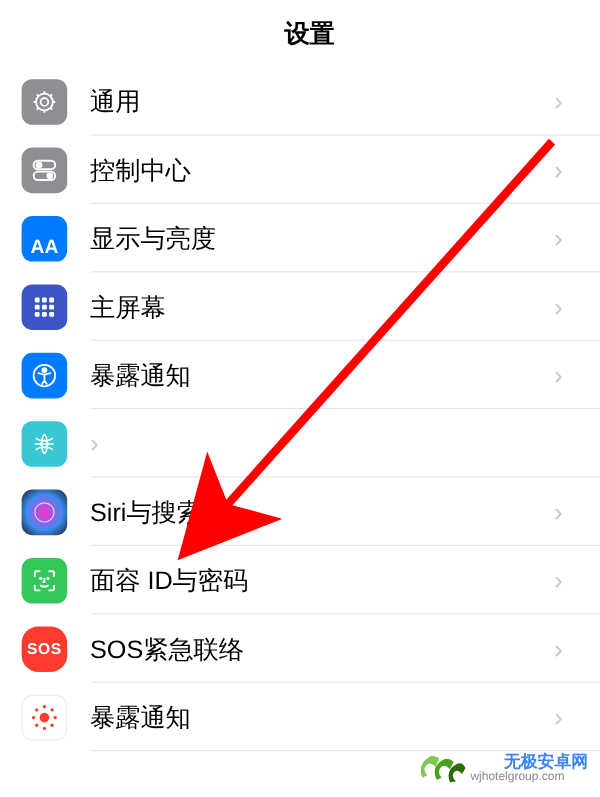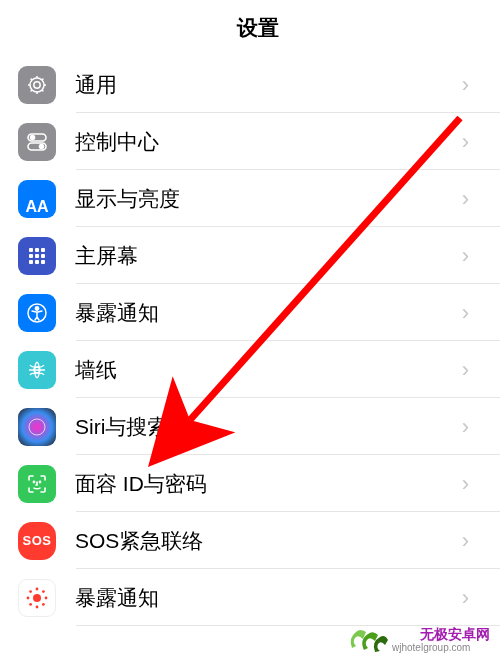--- a/index.html
+++ b/index.html
@@ -94,21 +94,21 @@
       gap: 4px;
       pointer-events: none;
     }
     .wm-logo {
       width: 42px;
       height: 32px;
       position: relative;
     }
     .wm-logo svg { width: 100%; height: 100%; }
     .wm-text { display: flex; flex-direction: column; line-height: 1.1; }
-    .wm-cn { font-size: 14px; font-weight: 700; color: #a21caf; margin-left: 28px; }
+    .wm-cn { font-size: 14px; font-weight: 700; color: #3b82f6; margin-left: 28px; }
     .wm-url { font-size: 10px; color: #888; }
   </style>
 </head>
 <body>
 
 <div class="header">
   <span class="header-title">设置</span>
 </div>
 
 <div class="list">
@@ -186,21 +186,20 @@
 
   <div class="row">
     <div class="icon-wrap bg-wallpaper">
       <svg width="24" height="24" viewBox="0 0 24 24">
           <g fill="none" stroke="#fff" stroke-width="1.3">
             <circle cx="12" cy="12" r="3"></circle>
             <path d="M12 4c3 2 3 14 0 16M12 4c-3 2-3 14 0 16M5 7c2 3 12 3 14 0M5 17c2-3 12-3 14 0M4 12h16"></path>
           </g>
         </svg>
     </div>
-    <span class="label">墙纸</span>
     <span class="chevron">›</span>
   </div>
 
   <div class="row">
     <div class="icon-wrap bg-siri">
       <svg width="24" height="24" viewBox="0 0 24 24">
           <circle cx="12" cy="12" r="8" fill="none" stroke="rgba(255,255,255,0.7)" stroke-width="1"></circle>
         </svg>
     </div>
     <span class="label">Siri与搜索</span>

